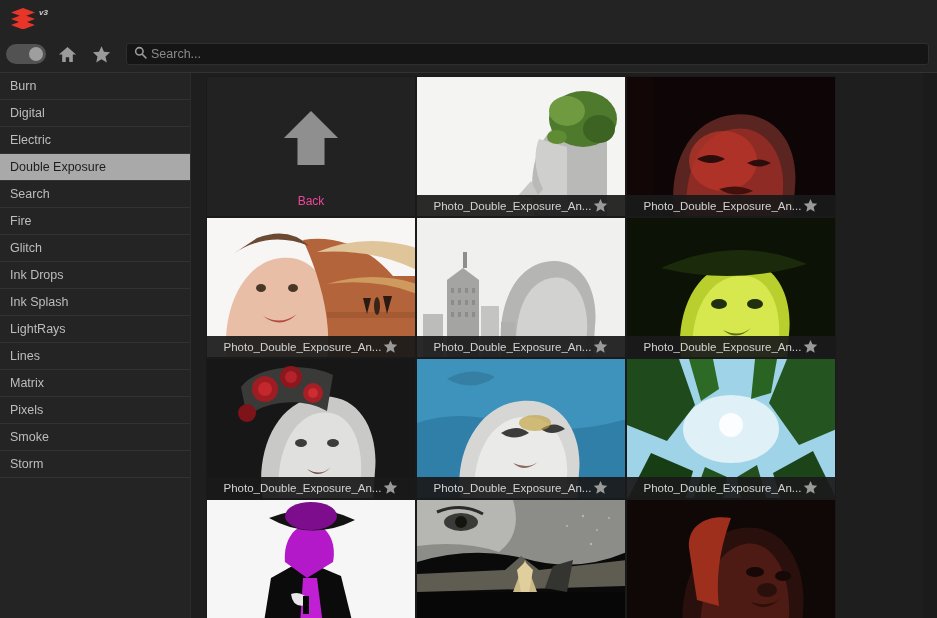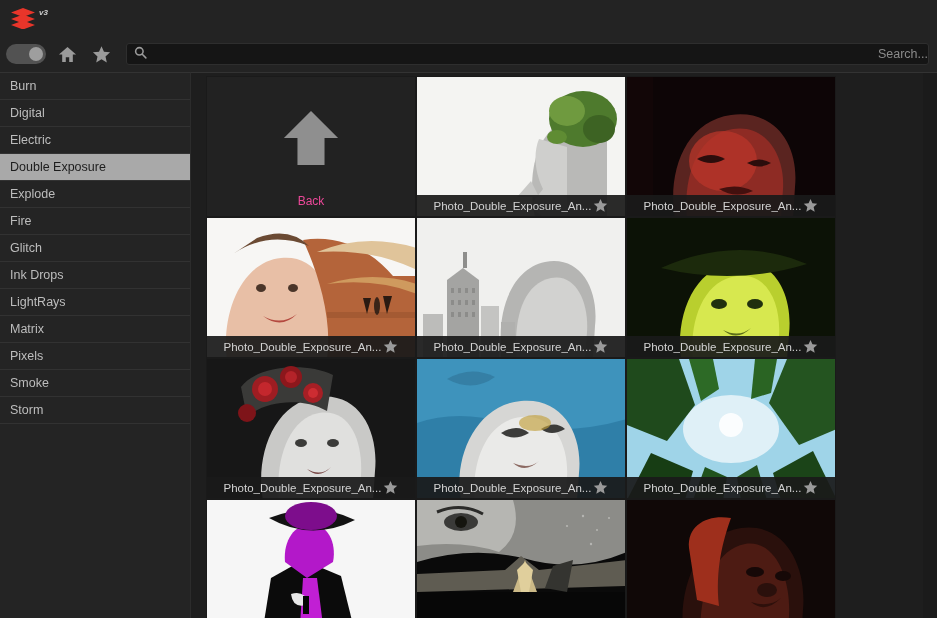--- a/index.html
+++ b/index.html
@@ -48,22 +48,21 @@
   .tb-icon svg{ fill:#9b9b9b; }
   .searchbox{
     flex:1 1 auto; height:22px; margin-left:12px; margin-right:8px;
     background:#151515; border:1px solid #2e2e2e; border-radius:3px;
     display:flex; align-items:center; padding-left:7px;
   }
   .searchbox svg{ fill:#9b9b9b; flex:0 0 auto; }
   .search-input{
     flex:1 1 auto; background:transparent; border:none; outline:none;
     color:#b9b9b9; font-size:12.5px; font-family:"Liberation Sans", sans-serif;
-    margin-left:11px;
-    text-align:right;
+    margin-left:4px;
   }
   .search-input::placeholder{ color:#8a8a8a; }
 
   
   .sidebar{
     position:absolute; left:0; top:72px; width:190px; height:550px;
     background:#242424; border-top:1px solid #333;
     overflow:hidden;
   }
   .side-item{
@@ -164,25 +163,27 @@
     </span>
     <input class="search-input" type="text" placeholder="Search..." style="">
   </div>
 </div>
 
 <div class="sidebar" id="sidebar">
     <div class="side-item"><span>Burn</span></div>
     <div class="side-item"><span>Digital</span></div>
     <div class="side-item"><span>Electric</span></div>
     <div class="side-item selected"><span>Double Exposure</span></div>
-    <div class="side-item"><span>Explode</span></div>
+    <div class="side-item"><span>Search</span></div>
     <div class="side-item"><span>Fire</span></div>
     <div class="side-item"><span>Glitch</span></div>
     <div class="side-item"><span>Ink Drops</span></div>
+    <div class="side-item"><span>Ink Splash</span></div>
     <div class="side-item"><span>LightRays</span></div>
+    <div class="side-item"><span>Lines</span></div>
     <div class="side-item"><span>Matrix</span></div>
     <div class="side-item"><span>Pixels</span></div>
     <div class="side-item"><span>Smoke</span></div>
     <div class="side-item"><span>Storm</span></div>
   </div>
 
 <div class="content">
   <div class="content-gutter"></div>
   <div class="scroll-track"></div>
   <div class="grid" id="grid">

